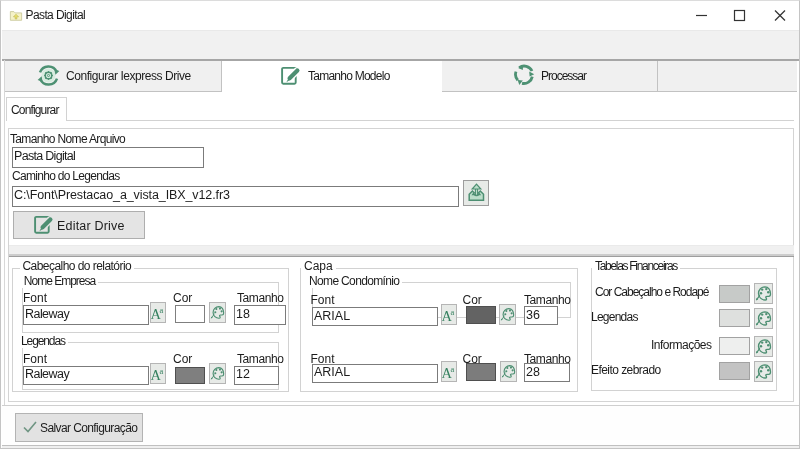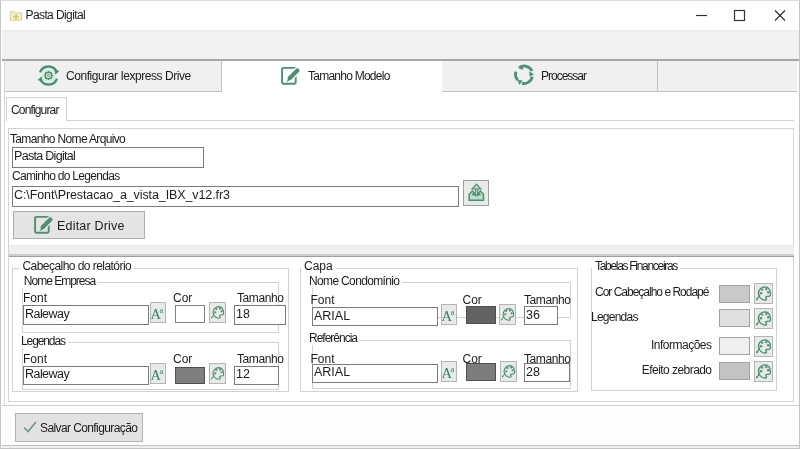--- a/index.html
+++ b/index.html
@@ -166,23 +166,20 @@
       <path d="M1 15.4 l2.2-.9 -1.5-1.4 Z" fill="#4d8f72"></path>
     </svg>
   </div>
 <div class="tb" style="left:233px;top:364.5px;width:45px;height:19px">12</div>
 
 <div class="gb" style="left:299px;top:267px;width:278px;height:124px">
   <span class="gl" style="left:0px;top:-10px">Capa</span>
   <div class="gb" style="left:11px;top:13px;width:259px;height:36px;">
     <span class="gl" style="left:-7px;letter-spacing:-0.65px">Nome Condomínio</span>
   </div>
-  <div class="gb" style="left:11px;top:70.5px;width:259px;height:49px;">
-    <span class="gl" style="left:-7px;letter-spacing:-1.0px">Referência</span>
-  </div>
 </div>
 <div class="lbl" style="left:309.5px;top:292px">Font</div>
 <div class="lbl" style="left:461.5px;top:292px">Cor</div>
 <div class="lbl" style="left:523px;top:292px;letter-spacing:-0.4px">Tamanho</div>
 <div class="tb" style="left:311px;top:306px;width:126px;height:19px">ARIAL</div>
 <div class="sbtn aa" style="left:440px;top:303px;width:16px;height:21px">
     <svg width="15" height="18" viewBox="0 0 15 18">
       <text x="-0.5" y="15" font-family="Liberation Serif,serif" font-size="15.5" fill="#35805f">A</text>
       <text x="9" y="9.5" font-family="Liberation Serif,serif" font-size="9" fill="#35805f">a</text>
     </svg>
@@ -263,21 +260,21 @@
       <path d="M10 1.8 a6.6 6.6 0 1 0 .2 13.2 c1.7 0 1.5-1.3 .9-2 -.6-.7-.3-1.7 1-1.7 l1.6 0 c1.1 0 1.8-.9 1.8-2.2 C15.5 4.7 13.4 1.8 10 1.8 Z" fill="none" stroke="#4d8f72" stroke-width="1.3"></path>
       <circle cx="7.2" cy="4.6" r="1.2" fill="#4d8f72"></circle>
       <circle cx="11.3" cy="4.1" r="1.2" fill="#4d8f72"></circle>
       <circle cx="13.2" cy="7.2" r="1.2" fill="#4d8f72"></circle>
       <circle cx="6" cy="8.2" r="1.2" fill="#4d8f72"></circle>
       <path d="M1.2 14.8 C2.8 13.6 4 11.8 4.8 9.8" fill="none" stroke="#4d8f72" stroke-width="1.1"></path>
       <path d="M1 15.4 l2.2-.9 -1.5-1.4 Z" fill="#4d8f72"></path>
     </svg>
   </div>
 
-<div class="lbl" style="left:590px;top:362px;width:120.5px;text-align:right;letter-spacing:-0.55px">Efeito zebrado</div>
+<div class="lbl" style="left:590px;top:362px;width:120.5px;letter-spacing:-0.55px">Efeito zebrado</div>
 <div class="sw" style="left:718px;top:361px;width:31px;height:18px;background:#c3c3c3;border-color:#a2a2a2"></div>
 <div class="sbtn pal" style="left:753px;top:360px;width:19px;height:21px">
     <svg width="17" height="17" viewBox="0 0 17 17">
       <path d="M10 1.8 a6.6 6.6 0 1 0 .2 13.2 c1.7 0 1.5-1.3 .9-2 -.6-.7-.3-1.7 1-1.7 l1.6 0 c1.1 0 1.8-.9 1.8-2.2 C15.5 4.7 13.4 1.8 10 1.8 Z" fill="none" stroke="#4d8f72" stroke-width="1.3"></path>
       <circle cx="7.2" cy="4.6" r="1.2" fill="#4d8f72"></circle>
       <circle cx="11.3" cy="4.1" r="1.2" fill="#4d8f72"></circle>
       <circle cx="13.2" cy="7.2" r="1.2" fill="#4d8f72"></circle>
       <circle cx="6" cy="8.2" r="1.2" fill="#4d8f72"></circle>
       <path d="M1.2 14.8 C2.8 13.6 4 11.8 4.8 9.8" fill="none" stroke="#4d8f72" stroke-width="1.1"></path>
       <path d="M1 15.4 l2.2-.9 -1.5-1.4 Z" fill="#4d8f72"></path>

